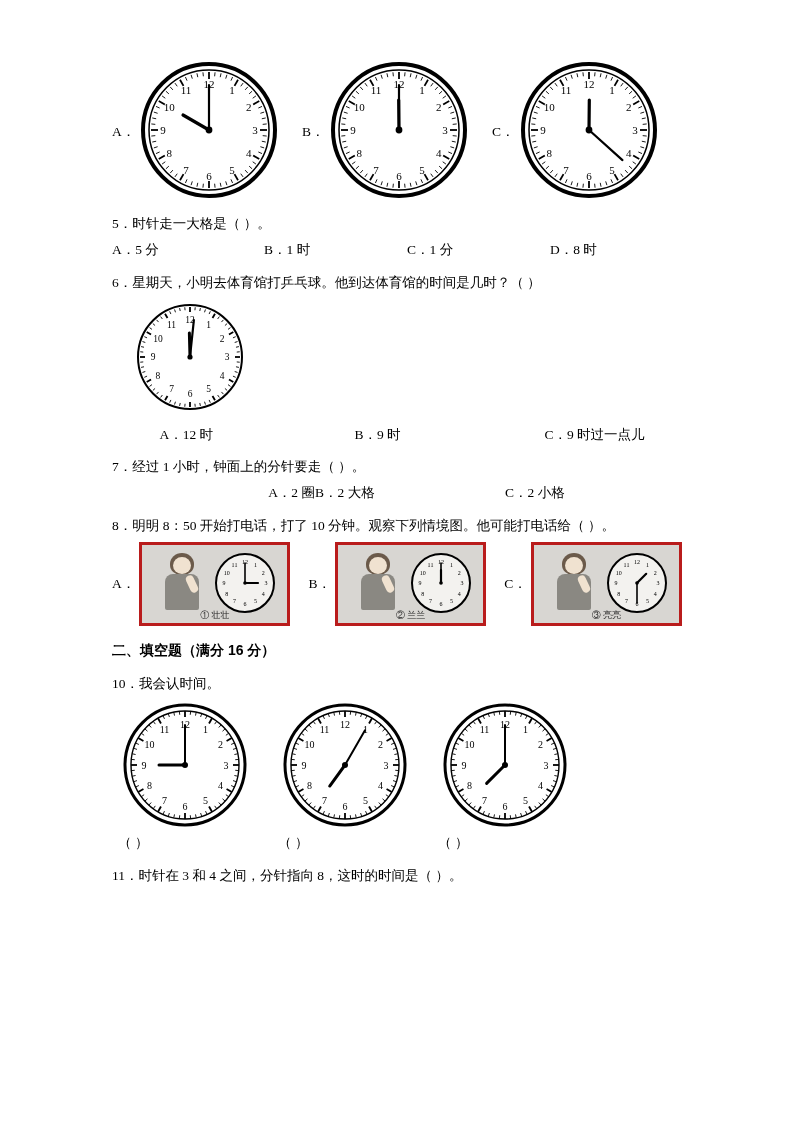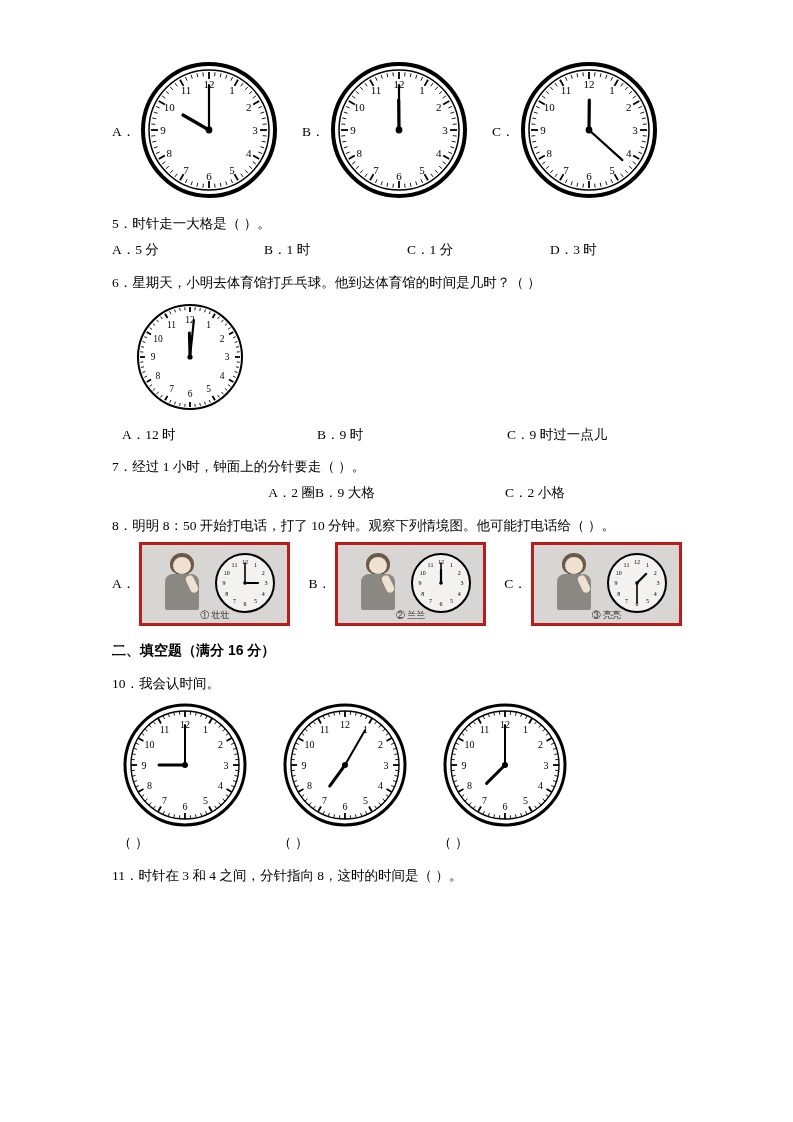--- a/index.html
+++ b/index.html
@@ -415,21 +415,21 @@
           </svg>
         </span>
       </div>
     </div>
 
     <p class="q-line">5．时针走一大格是（          ）。</p>
     <div class="opts">
       <span style="width:152px;">A．5 分</span>
       <span style="width:143px;">B．1 时</span>
       <span style="width:143px;">C．1 分</span>
-      <span>D．3 时</span>
+      <span>D．8 时</span>
     </div>
 
     <div class="spacer-6"></div>
 
     <p class="q-line">6．星期天，小明去体育馆打乒乓球。他到达体育馆的时间是几时？（          ）</p>
     <div style="margin:8px 0 8px 22px;">
       <span class="clock">
         <svg width="112" height="112" viewBox="0 0 112 112">
           <circle cx="56" cy="56" r="52" fill="#fff" stroke="#000" stroke-width="2"></circle>
           <g class="ticks">
@@ -507,32 +507,32 @@
               <text x="23.96" y="40.92" text-anchor="middle" font-size="9.5" font-family="&quot;Liberation Serif&quot;, serif" fill="#000">10</text>
               <text x="37.50" y="27.38" text-anchor="middle" font-size="9.5" font-family="&quot;Liberation Serif&quot;, serif" fill="#000">11</text>
               <text x="56.00" y="22.42" text-anchor="middle" font-size="9.5" font-family="&quot;Liberation Serif&quot;, serif" fill="#000">12</text>
             </g>
           <line class="hour-hand" x1="56" y1="56" x2="55.37" y2="32.01" stroke="#000" stroke-width="3" stroke-linecap="round"></line>
           <line class="minute-hand" x1="56" y1="56" x2="59.87" y2="19.20" stroke="#000" stroke-width="2.2" stroke-linecap="round"></line>
           <circle cx="56" cy="56" r="2.6" fill="#000"></circle>
         </svg>
       </span>
     </div>
-    <div class="opts" style="margin-left:10px;">
+    <div class="opts" style="margin-left:10px;justify-content:center;">
       <span style="width:195px;">A．12 时</span>
       <span style="width:190px;">B．9 时</span>
       <span>C．9 时过一点儿</span>
     </div>
 
     <div class="spacer-6"></div>
 
     <p class="q-line">7．经过 1 小时，钟面上的分针要走（          ）。</p>
     <div class="opts">
       <span style="width:203px;text-align:right;">A．2 圈</span>
-      <span style="width:190px;">B．9 大格</span>
+      <span style="width:190px;">B．2 大格</span>
       <span>C．2 小格</span>
     </div>
 
     <div class="spacer-6"></div>
 
     <p class="q-line">8．明明 8：50 开始打电话，打了 10 分钟。观察下列情境图。他可能打电话给（          ）。</p>
     <div class="illus-row">
       <span class="opt-label">A．</span>
       <div class="illus-box">
         <div class="kid">

